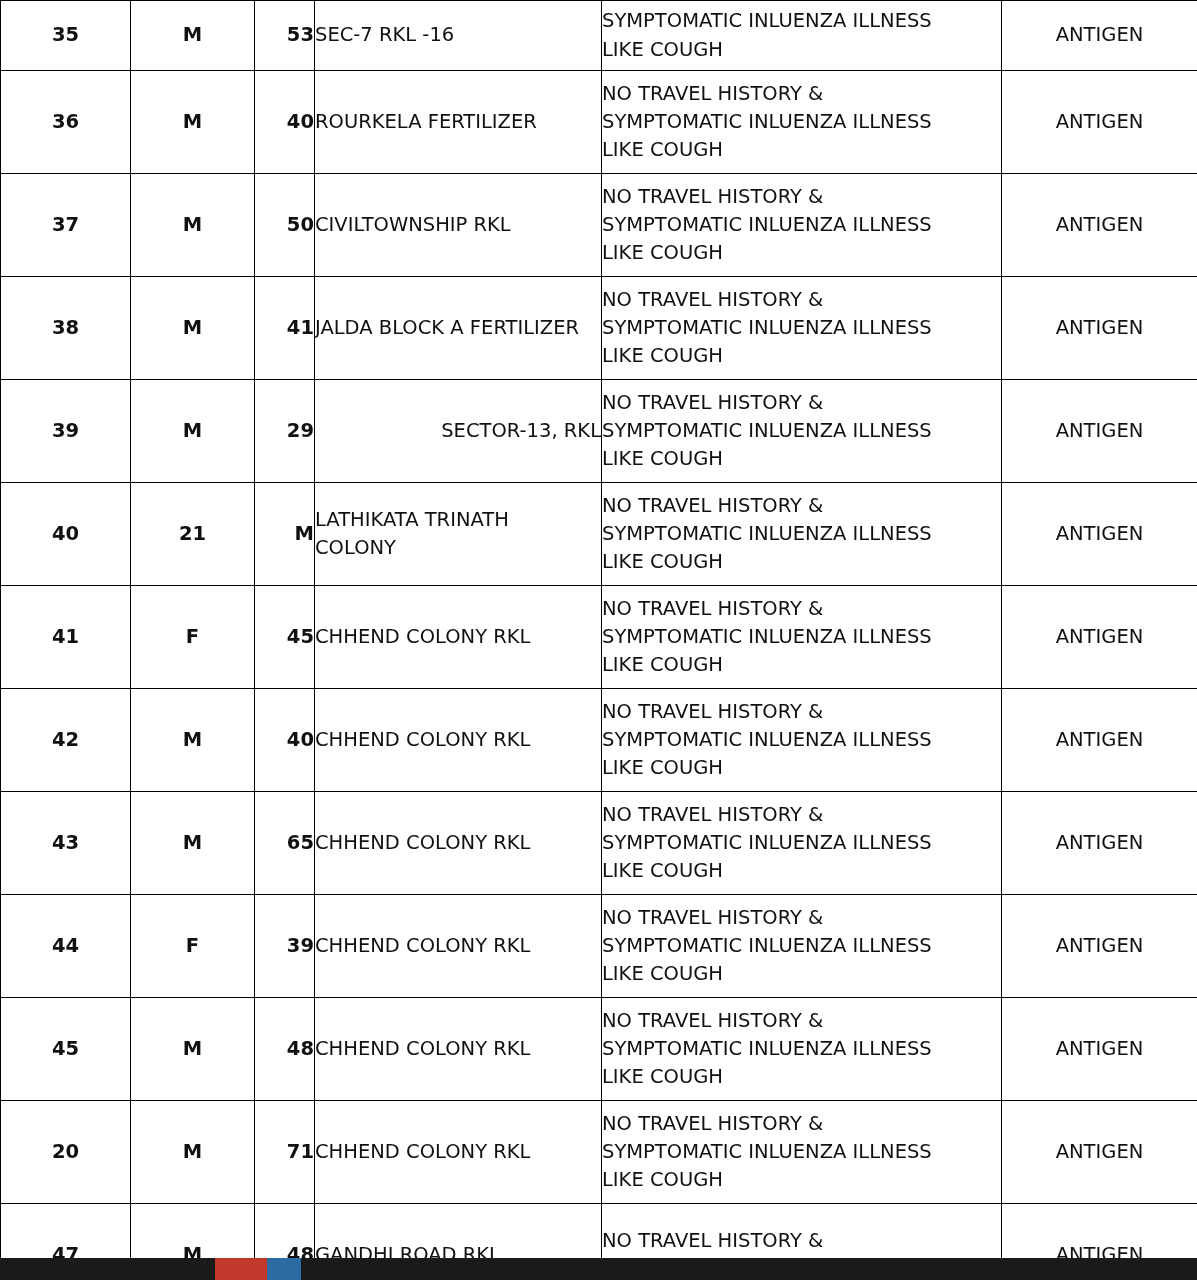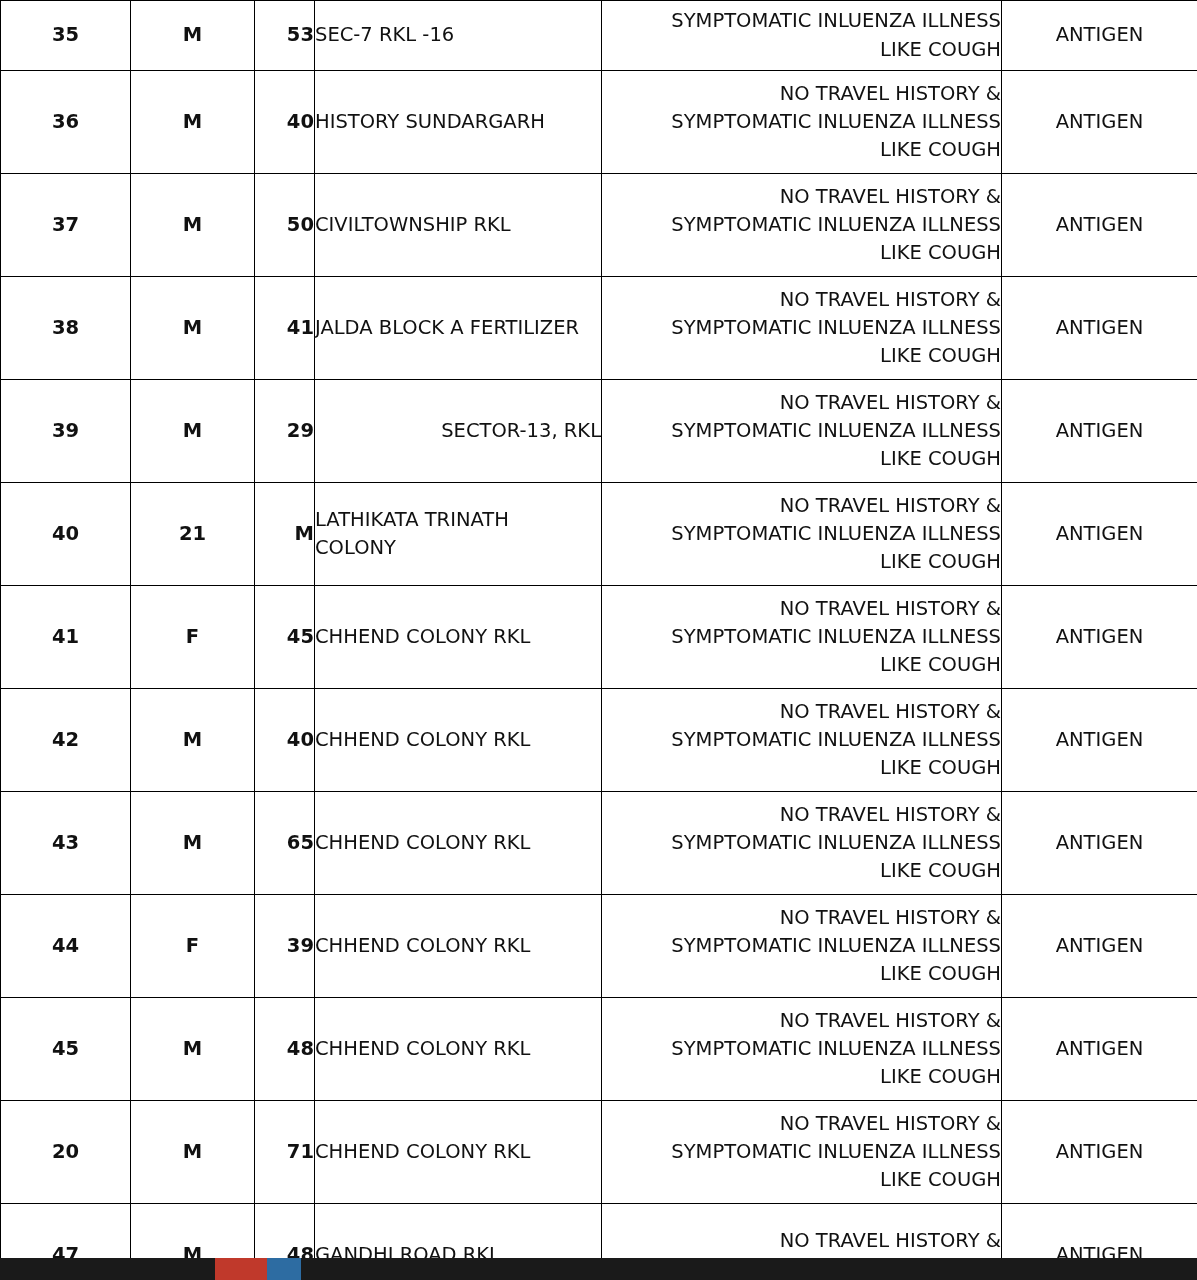--- a/index.html
+++ b/index.html
@@ -58,21 +58,21 @@
   }
   td.addr {
     text-align: left;
     padding-left: 6px;
     font-weight: 400;
   }
   td.addr.center {
     text-align: right;
   }
   td.hist {
-    text-align: right;
+    text-align: left;
     font-weight: 400;
     padding: 2px 4px;
   }
   td.test {
     text-align: center;
     font-weight: 400;
   }
   .row-h-3 { height: 103px; }
 
   
@@ -124,21 +124,21 @@
           <div>SYMPTOMATIC INLUENZA ILLNESS</div>
           <div>LIKE COUGH</div>
         </td>
         <td class="test">ANTIGEN</td>
       </tr>
 
       <tr class="row-h-3">
         <td class="sl">36</td>
         <td class="sex">M</td>
         <td class="age">40</td>
-        <td class="addr">HISTORY SUNDARGARH</td>
+        <td class="addr">ROURKELA FERTILIZER</td>
         <td class="hist">
           <div>NO TRAVEL HISTORY &amp;</div>
           <div>SYMPTOMATIC INLUENZA ILLNESS</div>
           <div>LIKE COUGH</div>
         </td>
         <td class="test">ANTIGEN</td>
       </tr>
 
       <tr class="row-h-3">
         <td class="sl">37</td>

